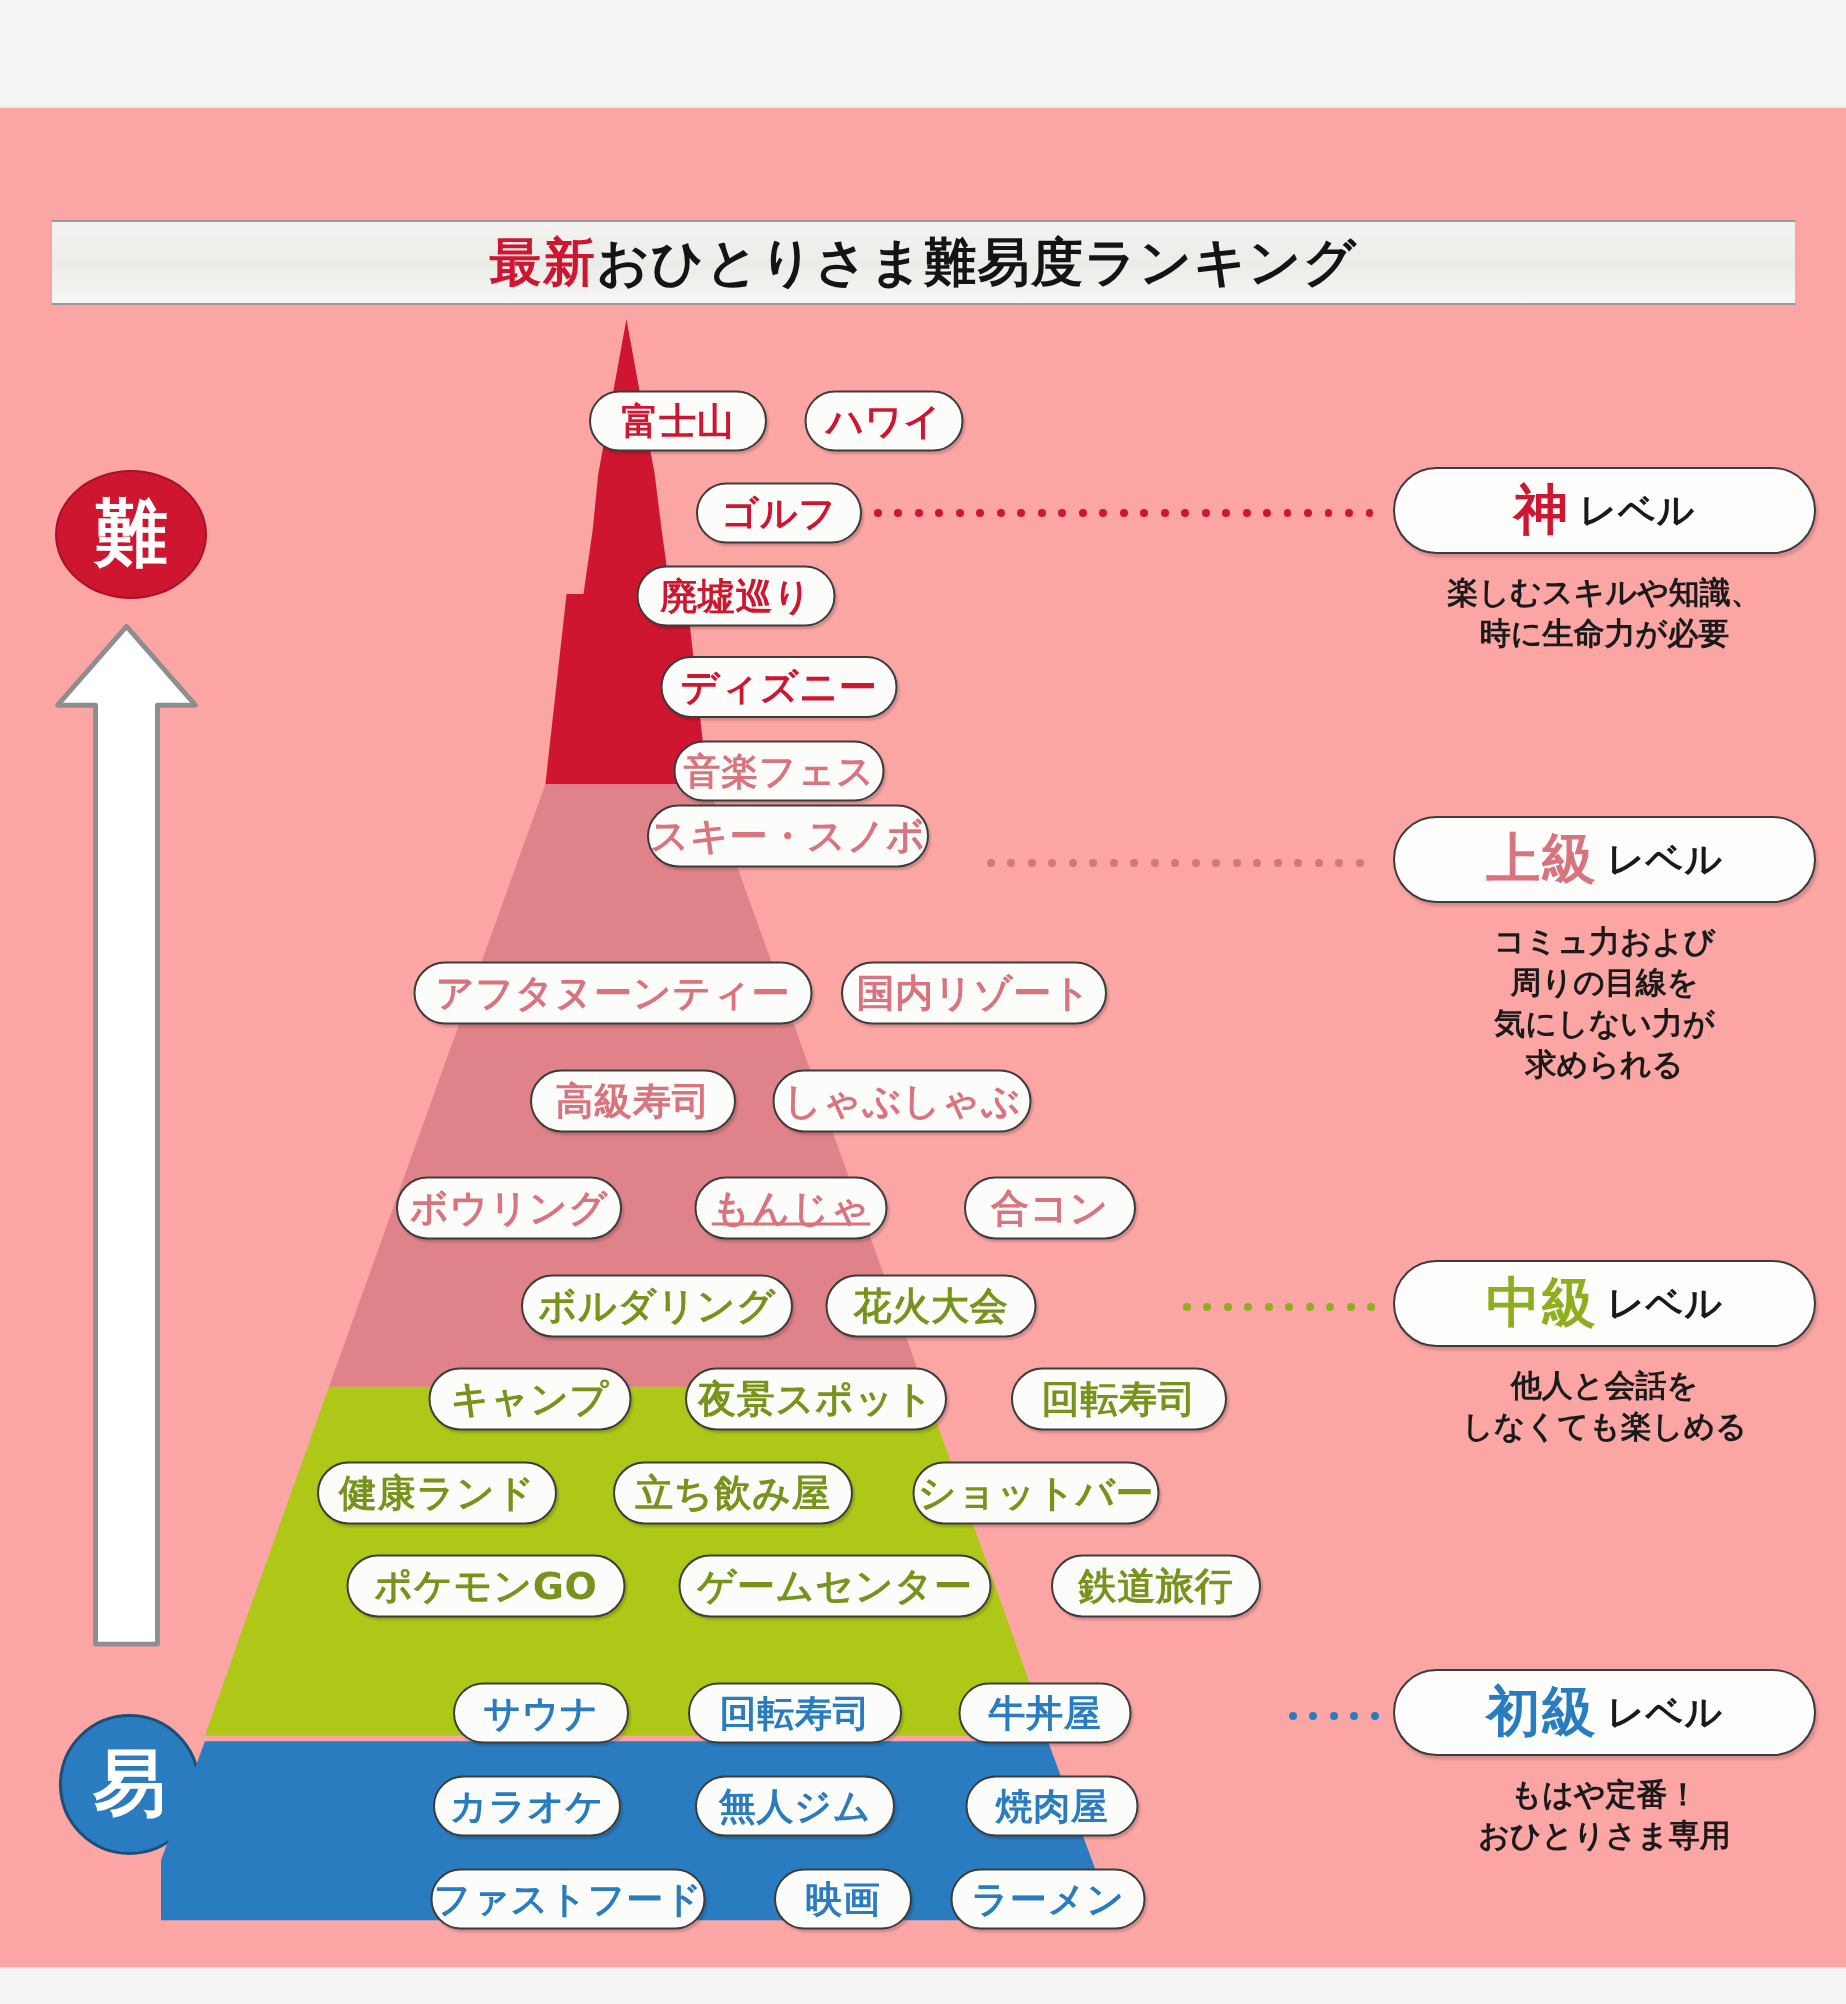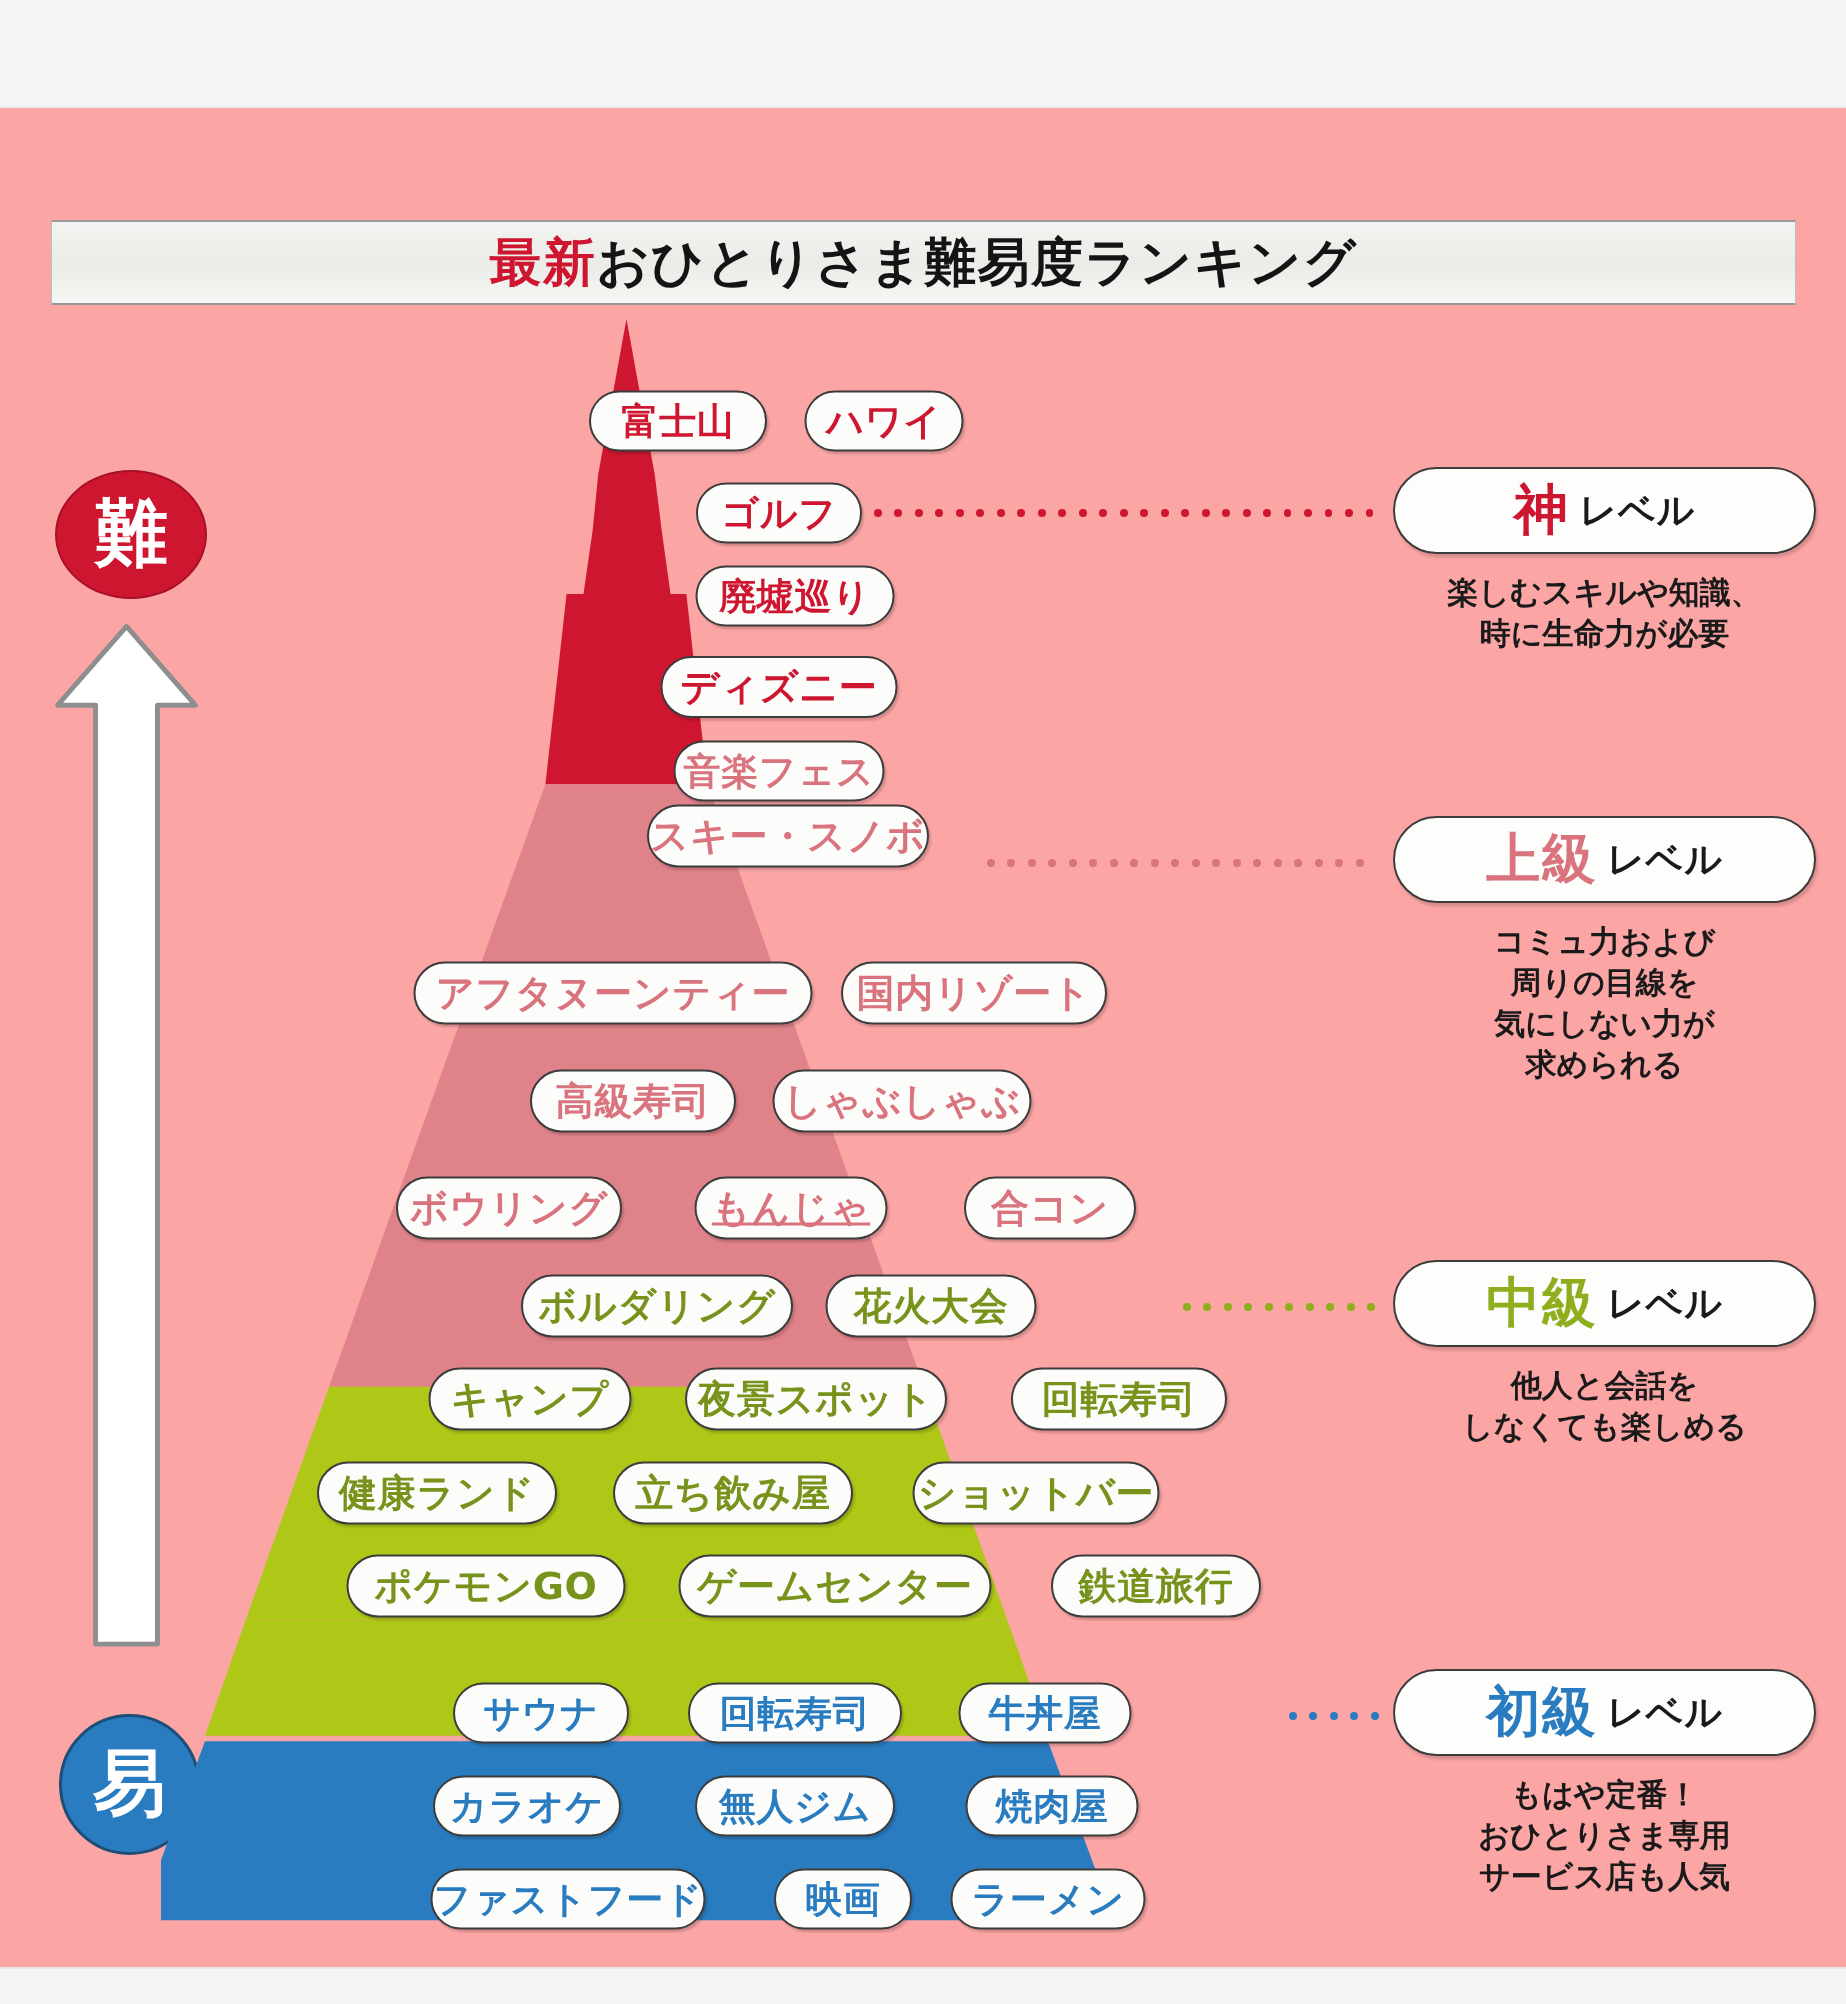--- a/index.html
+++ b/index.html
@@ -147,21 +147,21 @@
 
     <polygon points="238,1515 1082,1515 1200,1845 120,1845" fill="#afc717"></polygon>
     <polygon points="120,1845 1200,1845 1258,2010 62,2010" fill="#afc717"></polygon>
 
     <polygon points="62,2018 1258,2018 1352,2272 -32,2272" fill="#2a7cc0"></polygon>
   </svg>
 
   <div class="pill red" style="left:678px;top:421px;width:178px;height:61px;font-size:37px;">富士山</div>
   <div class="pill red" style="left:884px;top:421px;width:159px;height:61px;font-size:37px;">ハワイ</div>
   <div class="pill red" style="left:779px;top:513px;width:166px;height:61px;font-size:37px;">ゴルフ</div>
-  <div class="pill red" style="left:795px;top:596px;width:199px;height:61px;font-size:37px;">廃墟巡り</div>
+  <div class="pill red" style="left:736px;top:596px;width:199px;height:61px;font-size:37px;">廃墟巡り</div>
   <div class="pill red" style="left:779px;top:687px;width:237px;height:62px;font-size:38px;">ディズニー</div>
 
   <div class="pill pink" style="left:779px;top:771px;width:211px;height:61px;font-size:37px;">音楽フェス</div>
   <div class="pill pink" style="left:788px;top:836px;width:282px;height:63px;font-size:38px;">スキー・スノボ</div>
   <div class="pill pink" style="left:613px;top:993px;width:399px;height:63px;font-size:38px;">アフタヌーンティー</div>
   <div class="pill pink" style="left:974px;top:993px;width:266px;height:63px;font-size:38px;">国内リゾート</div>
   <div class="pill pink" style="left:633px;top:1101px;width:206px;height:63px;font-size:38px;">高級寿司</div>
   <div class="pill pink" style="left:902px;top:1101px;width:259px;height:63px;font-size:38px;">しゃぶしゃぶ</div>
   <div class="pill pink" style="left:509px;top:1208px;width:226px;height:63px;font-size:38px;">ボウリング</div>
   <div class="pill pink" style="left:791px;top:1208px;width:193px;height:63px;font-size:38px;text-decoration:underline;">もんじゃ</div>
@@ -296,18 +296,17 @@
   </div>
 
   <div class="level beginner" style="left:1393px;top:1669px;">
     <div class="level-chip">
       <span class="lv">初級</span>
       <span class="lvsuffix">レベル</span>
     </div>
     <div class="level-desc">
       <div>もはや定番！</div>
       <div>おひとりさま専用</div>
-      <div>サービス店も人気</div>
     </div>
   </div>
 
 </div>
 
 
 </body></html>

